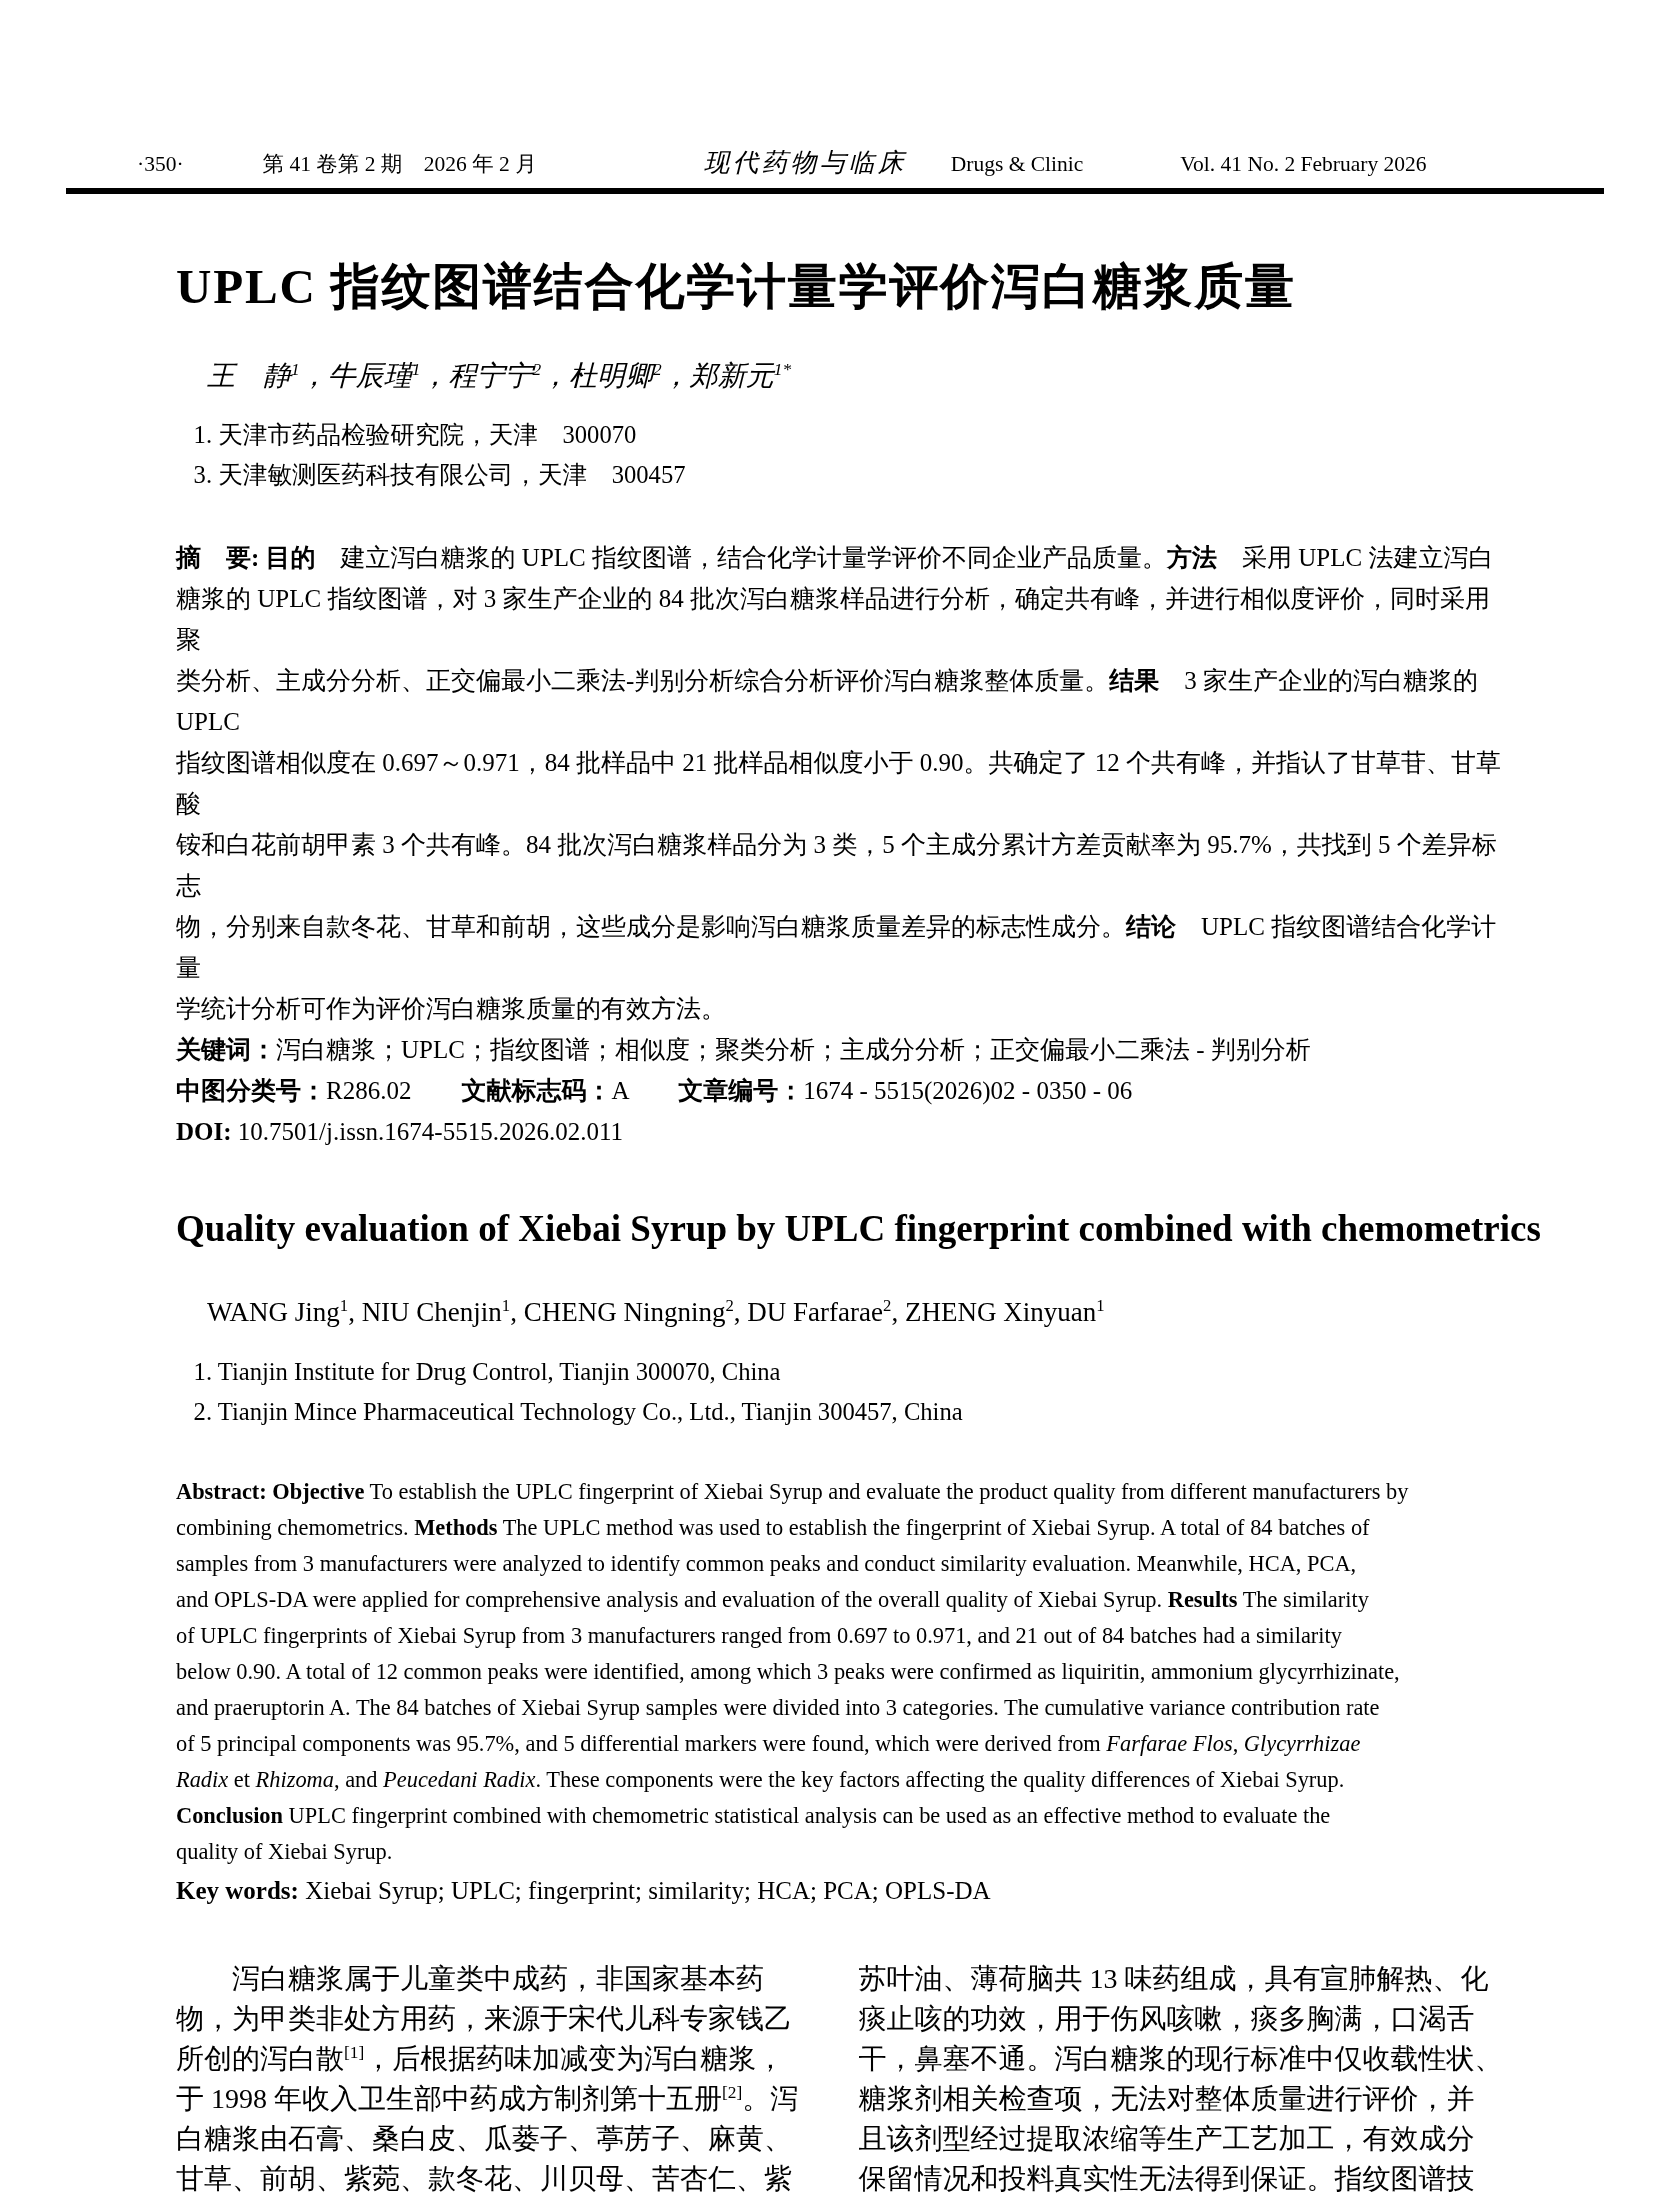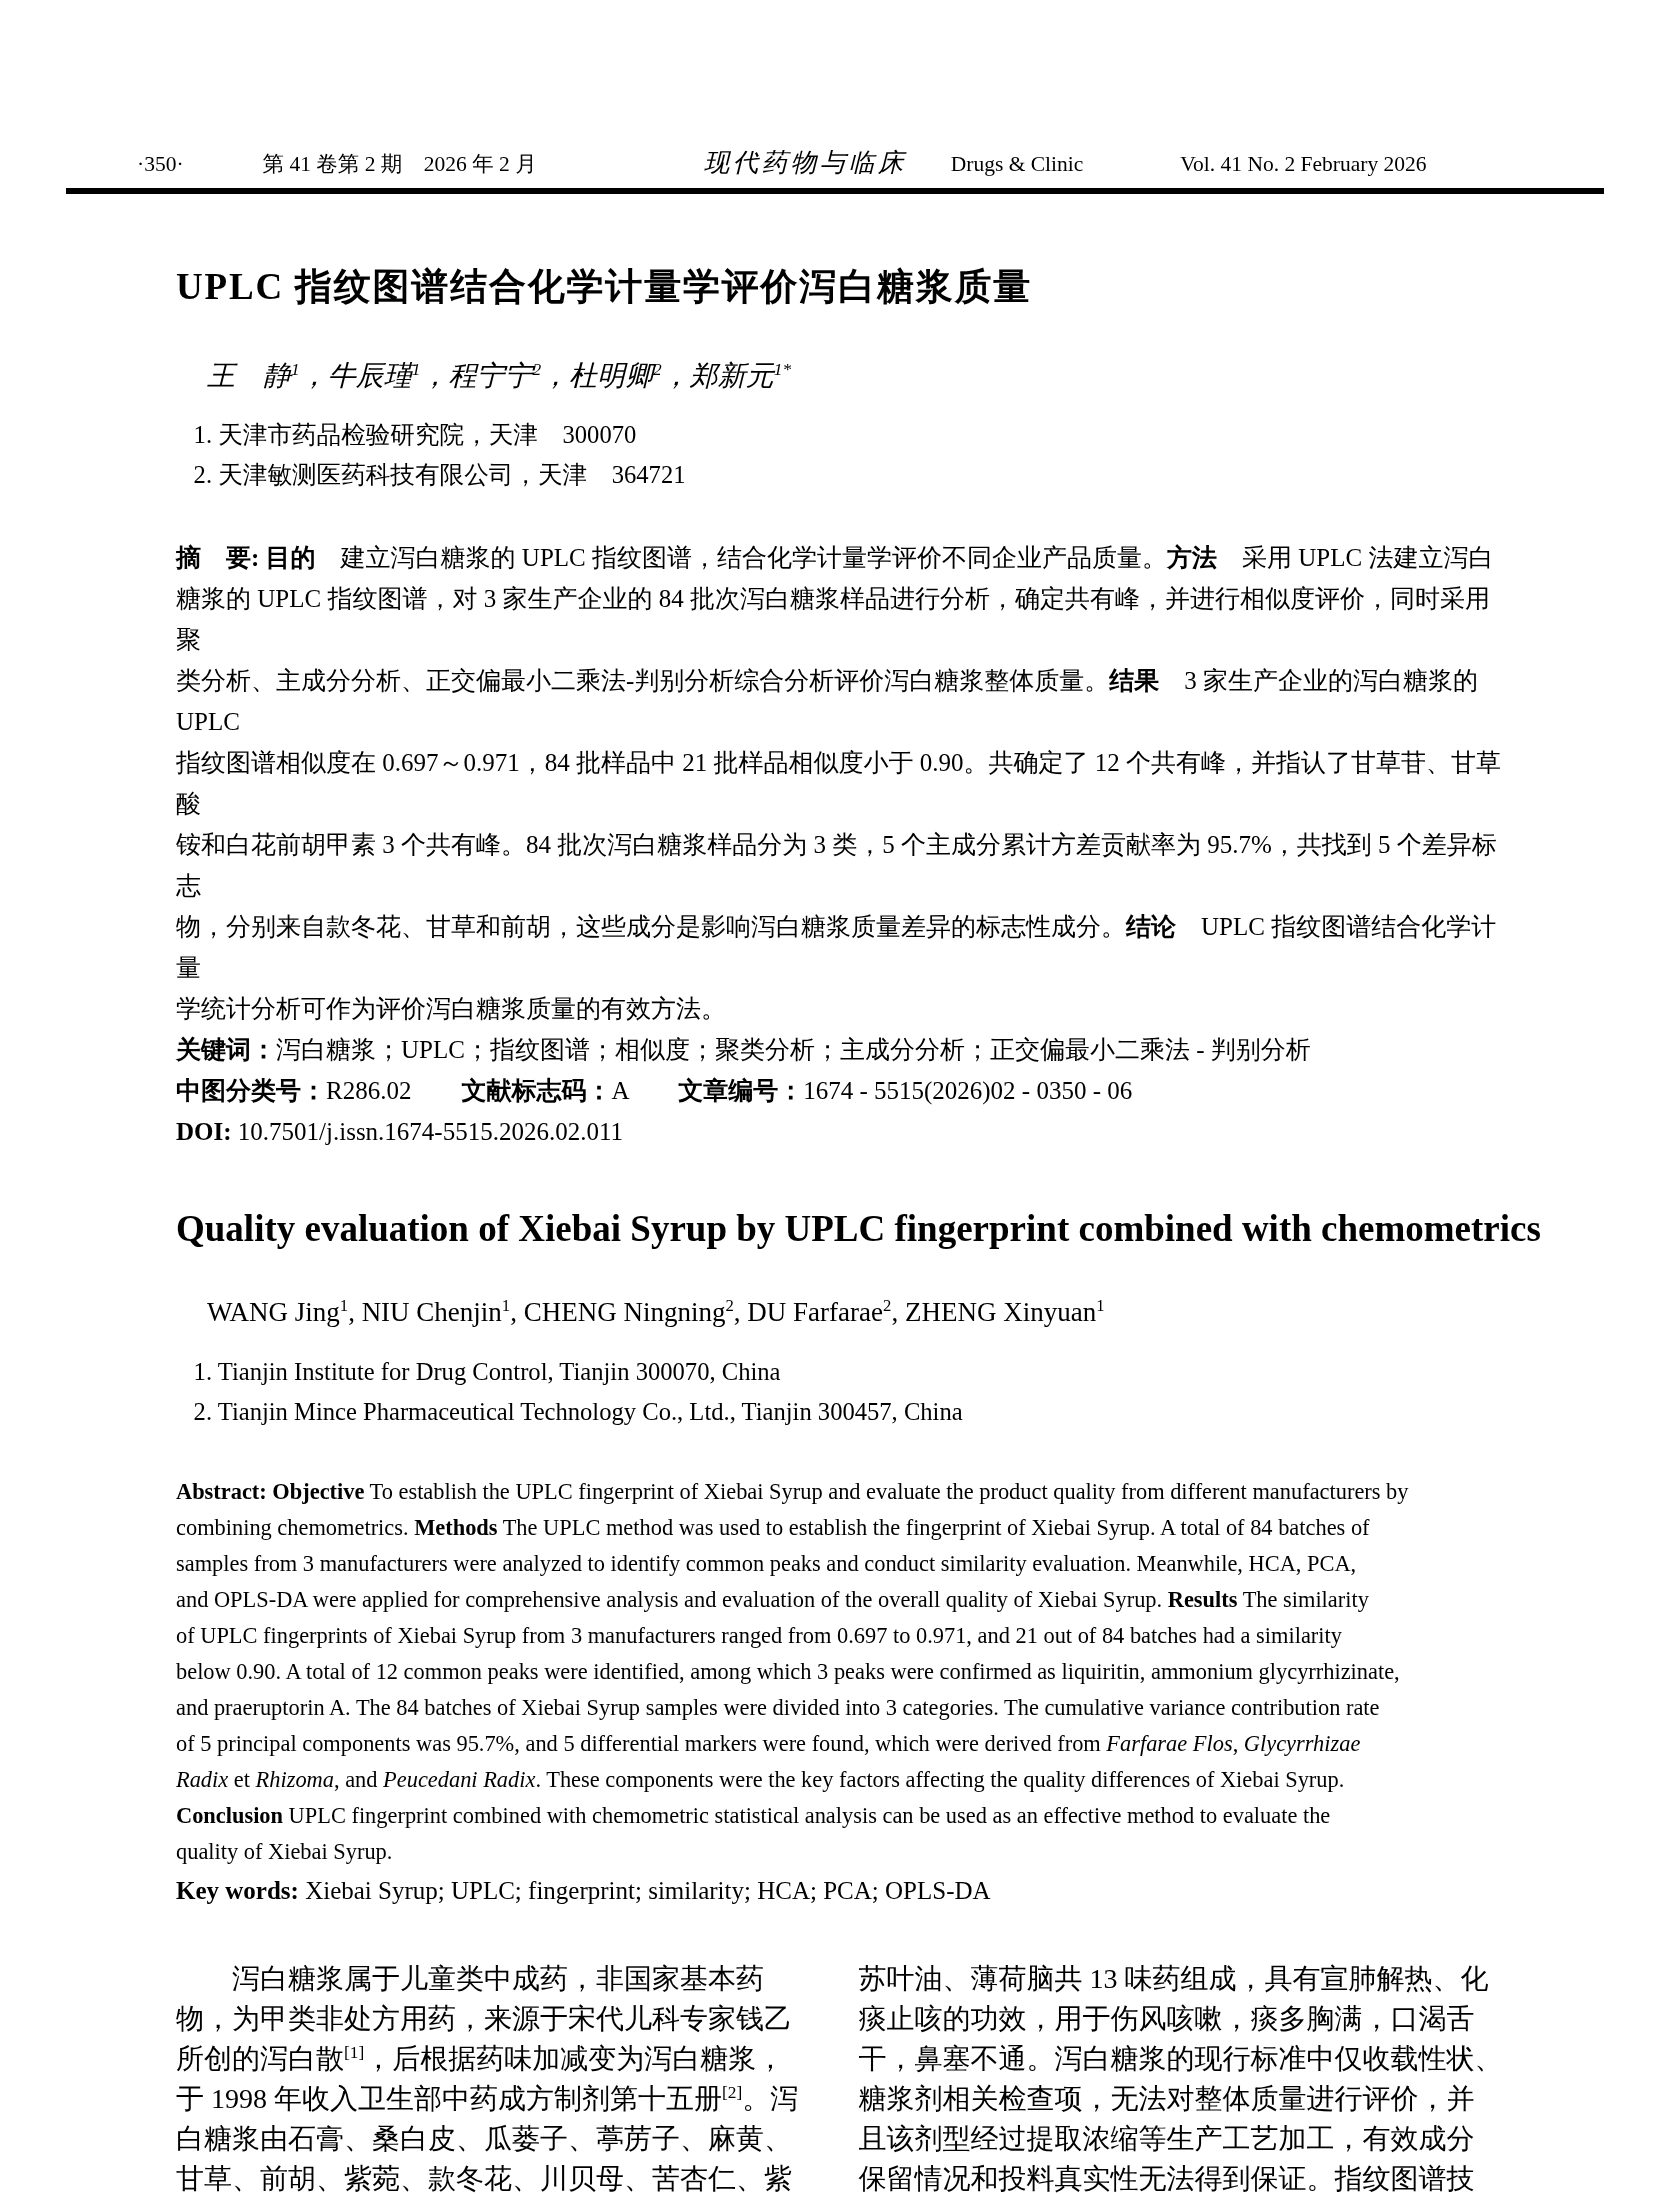--- a/index.html
+++ b/index.html
@@ -25,21 +25,21 @@
   .header .journal-en { margin-left:44px; }
   .header .issue-en   { margin-left:97px; }
   .rule {
     height:5.7px; background:#000;
     margin:8px -94px 0 -110px;
   }
 
   
   .title-cn {
     margin-top:61px;
-    font-size:37px; font-weight:bold; letter-spacing:1.8px;
+    font-size:49px; font-weight:bold; letter-spacing:1.8px;
     line-height:64px; white-space:nowrap;
   }
   .authors-cn {
     margin-top:39px; margin-left:31px;
     font-size:28px; font-style:italic; line-height:35px; white-space:nowrap;
   }
   .affs-cn, .affs-en { margin-top:22px; margin-left:17.6px; font-size:24.6px; }
   .affs-cn .t-line, .affs-en .t-line { line-height:40px; }
 
   .abstract-cn { margin-top:42px; font-size:25px; }
@@ -80,21 +80,21 @@
     <span class="issue-en">Vol. 41 No. 2 February 2026</span>
   </div>
   <div class="rule"></div>
 
   <h1 class="title-cn">UPLC 指纹图谱结合化学计量学评价泻白糖浆质量</h1>
 
   <div class="authors-cn"><span>王　静</span><sup>1</sup><span>，牛辰瑾</span><sup>1</sup><span>，程宁宁</span><sup>2</sup><span>，杜明卿</span><sup>2</sup><span>，郑新元</span><sup>1*</sup></div>
 
   <div class="affs-cn">
       <div class="t-line"><span>1. 天津市药品检验研究院，天津　300070</span></div>
-      <div class="t-line"><span>2. 天津敏测医药科技有限公司，天津　364721</span></div>
+      <div class="t-line"><span>3. 天津敏测医药科技有限公司，天津　300457</span></div>
     </div>
 
   <div class="abstract-cn">
       <div class="t-line"><span style="font-weight: bold;">摘　要: </span><span style="font-weight: bold;">目的</span><span>　建立泻白糖浆的 UPLC 指纹图谱，结合化学计量学评价不同企业产品质量。</span><span style="font-weight: bold;">方法</span><span>　采用 UPLC 法建立泻白</span></div>
       <div class="t-line"><span>糖浆的 UPLC 指纹图谱，对 3 家生产企业的 84 批次泻白糖浆样品进行分析，确定共有峰，并进行相似度评价，同时采用聚</span></div>
       <div class="t-line"><span>类分析、主成分分析、正交偏最小二乘法-判别分析综合分析评价泻白糖浆整体质量。</span><span style="font-weight: bold;">结果</span><span>　3 家生产企业的泻白糖浆的 UPLC</span></div>
       <div class="t-line"><span>指纹图谱相似度在 0.697～0.971，84 批样品中 21 批样品相似度小于 0.90。共确定了 12 个共有峰，并指认了甘草苷、甘草酸</span></div>
       <div class="t-line"><span>铵和白花前胡甲素 3 个共有峰。84 批次泻白糖浆样品分为 3 类，5 个主成分累计方差贡献率为 95.7%，共找到 5 个差异标志</span></div>
       <div class="t-line"><span>物，分别来自款冬花、甘草和前胡，这些成分是影响泻白糖浆质量差异的标志性成分。</span><span style="font-weight: bold;">结论</span><span>　UPLC 指纹图谱结合化学计量</span></div>
       <div class="t-line"><span>学统计分析可作为评价泻白糖浆质量的有效方法。</span></div>

